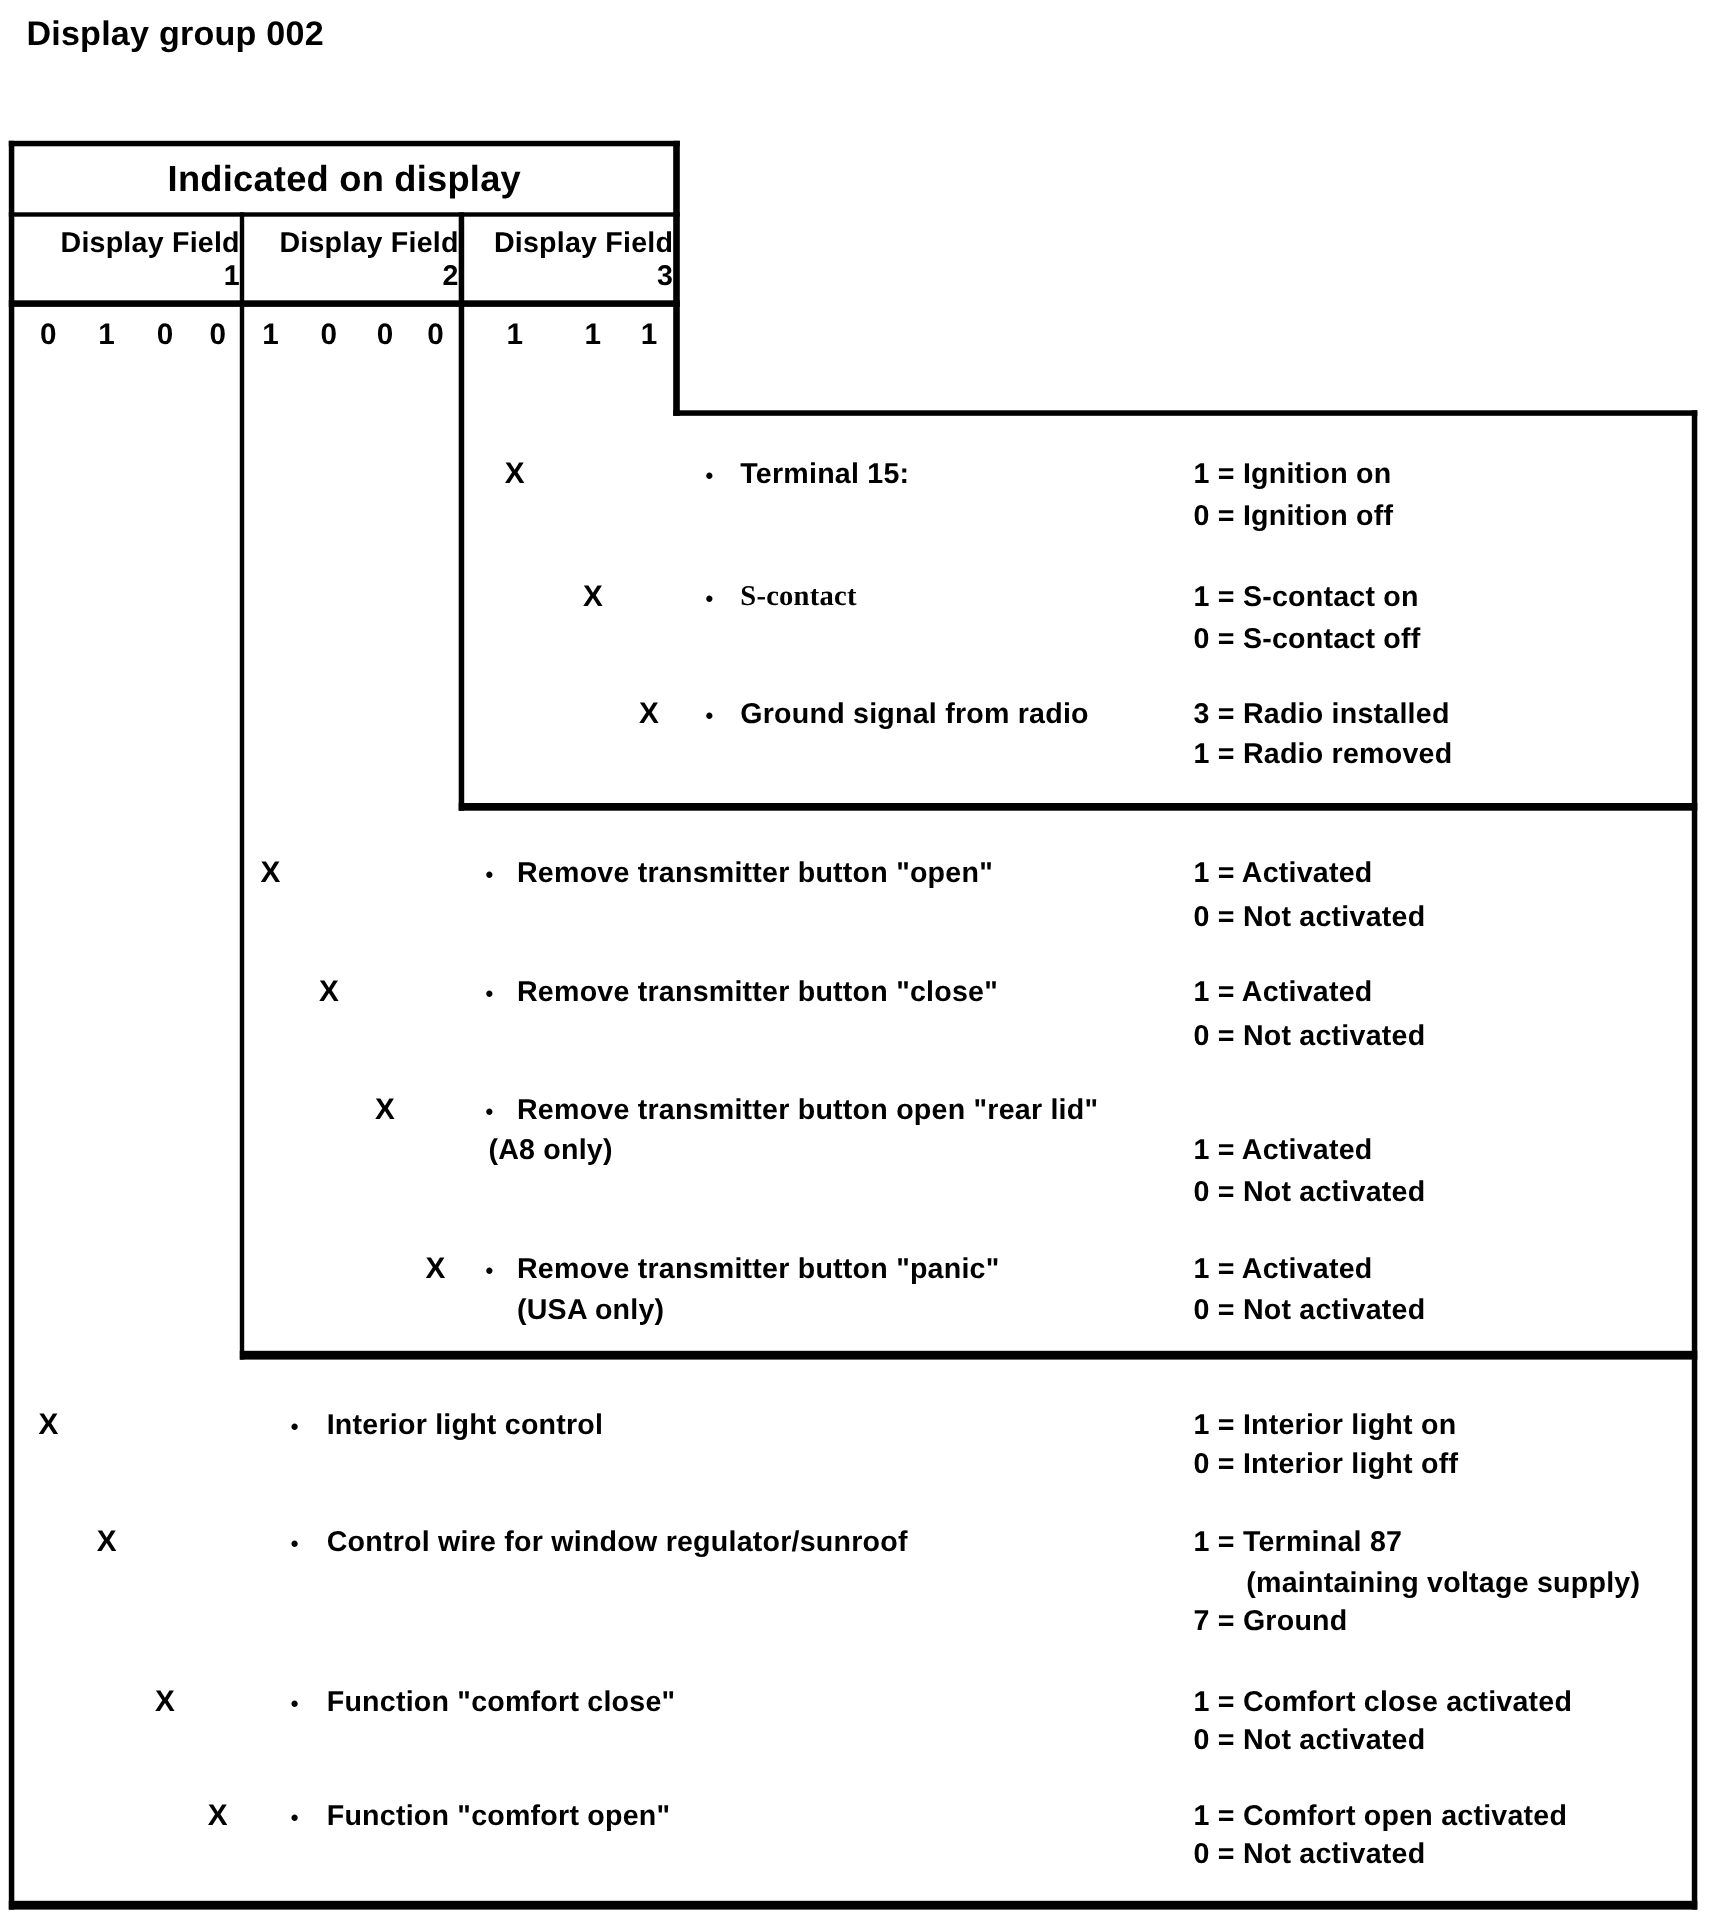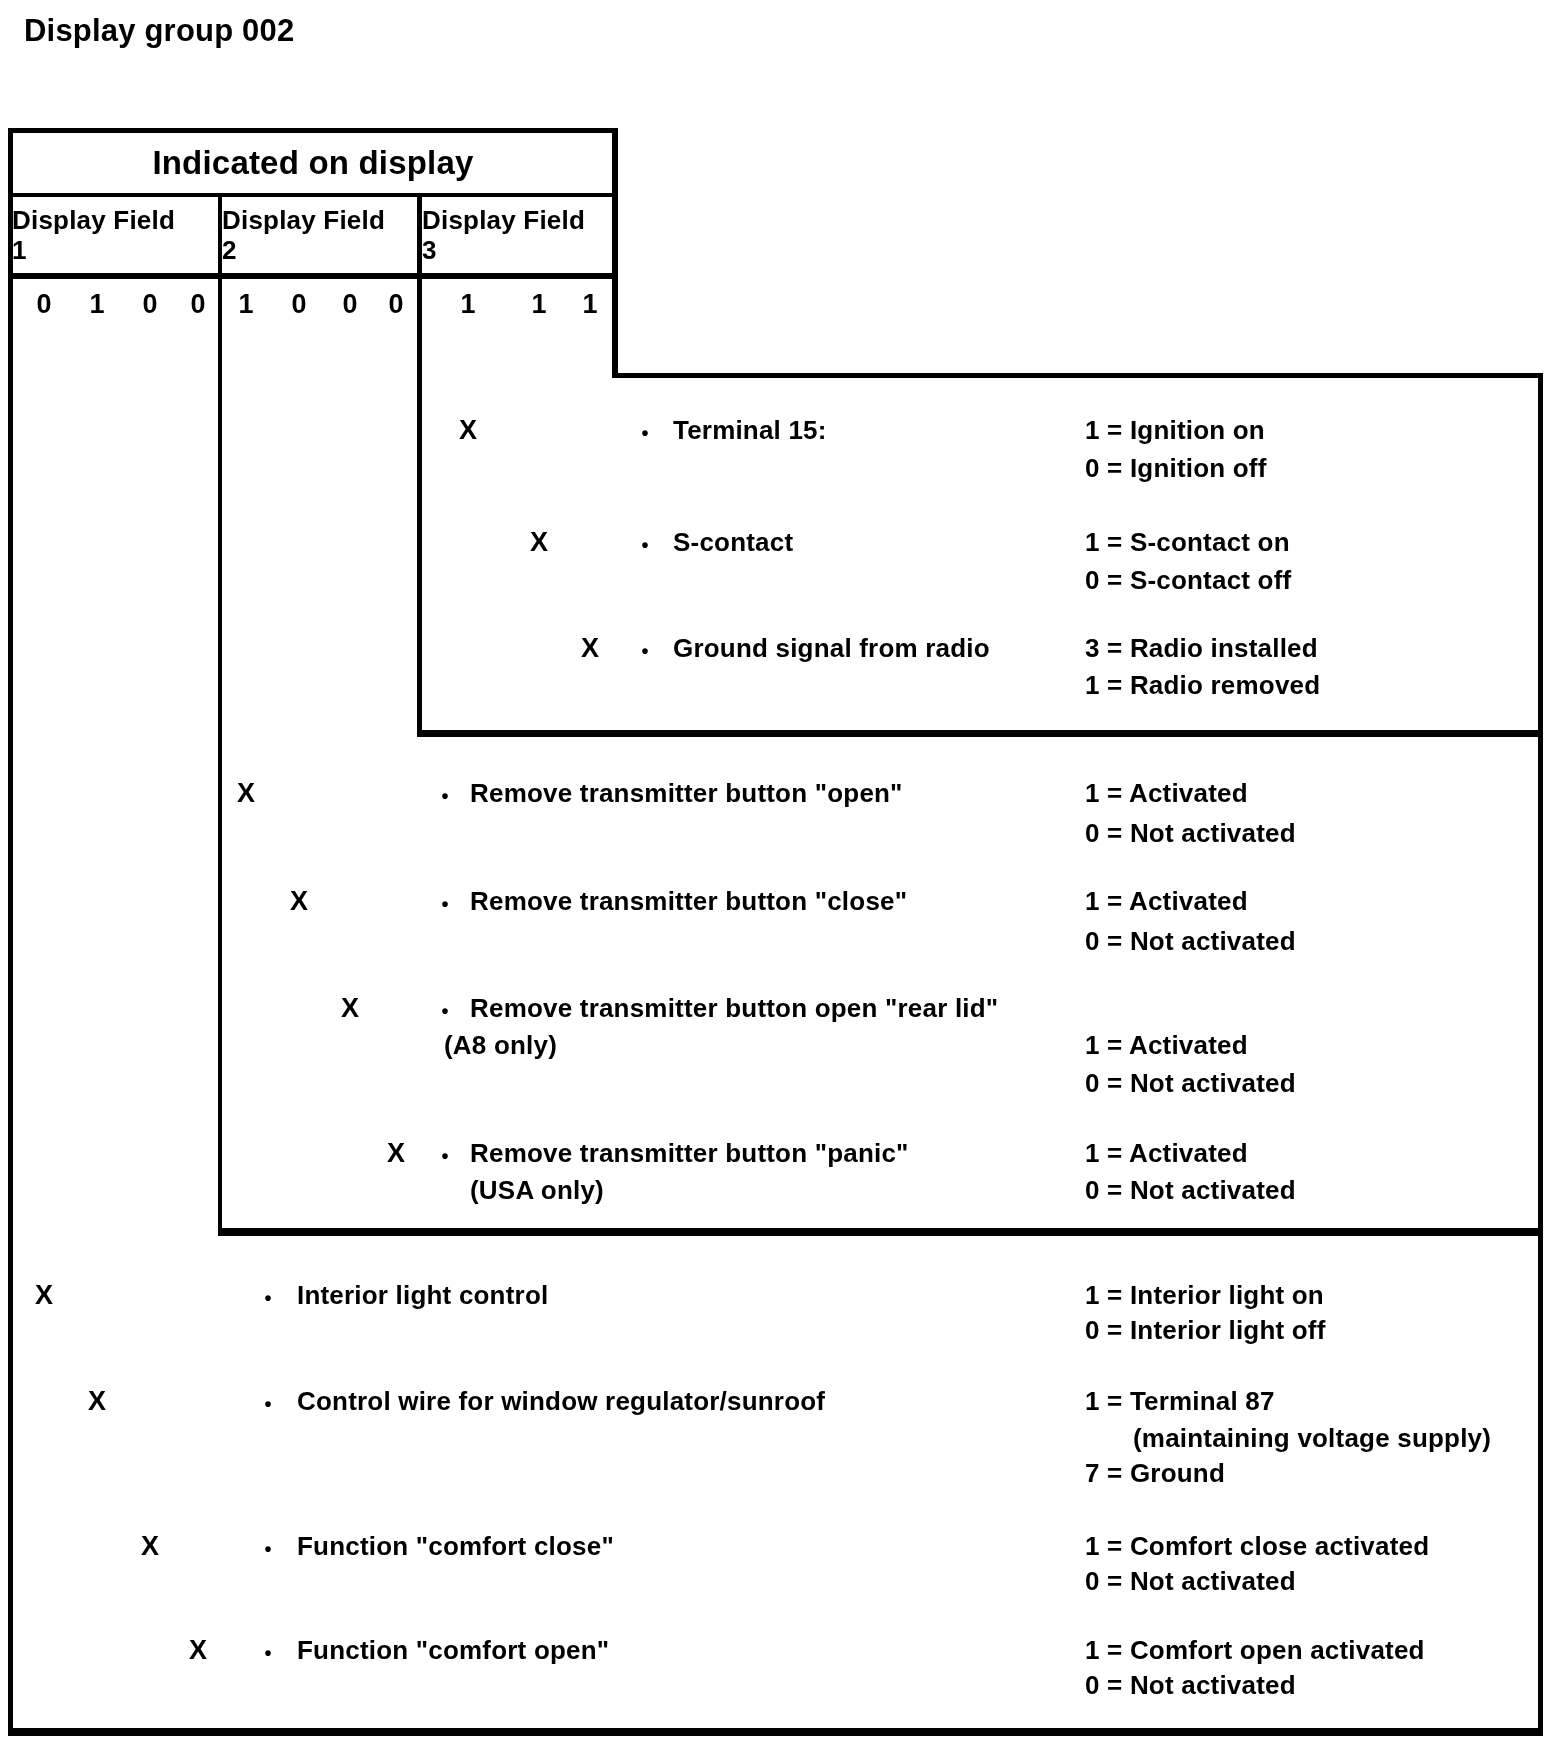--- a/index.html
+++ b/index.html
@@ -7,21 +7,21 @@
   #page {
     position:relative; width:1568px; height:1752px;
     background:var(--paper); color:var(--ink);
     font-family:"Liberation Sans", sans-serif; font-weight:bold;
     letter-spacing:0.2px; overflow:hidden;
   }
   .t  { position:absolute; white-space:nowrap; font-size:26px; line-height:28px; }
   .cx { transform:translateX(-50%); }
   .title { font-size:31px; line-height:42px; }
   .hdr { position:absolute; display:flex; align-items:center; justify-content:center; font-size:33px; }
-  .cell { position:absolute; display:flex; flex-direction:column; align-items:flex-start; justify-content:center; text-align:center; font-size:26px; line-height:30px; }
+  .cell { position:absolute; display:flex; flex-direction:column; align-items:flex-end; justify-content:center; text-align:center; font-size:26px; line-height:30px; }
   .digit { font-size:27px; }
   .xmark { font-size:27px; }
   .bullet { font-size:20px; }
   .hl, .vl { position:absolute; background:var(--ink); }
 </style>
 </head>
 <body>
 
 <div id="page">
 
@@ -72,21 +72,21 @@
   <span class="t digit cx" style="left:590px; top:290px;">1</span>
 
   <span class="t xmark cx" style="left:468px; top:416px;">X</span>
   <span class="t bullet cx" style="left:645px; top:419px;">•</span>
   <span class="t" style="left:673px; top:416px;text-align:right;">Terminal 15:</span>
   <span class="t" style="left:1085px; top:416px;">1 = Ignition on</span>
   <span class="t" style="left:1085px; top:454px;">0 = Ignition off</span>
 
   <span class="t xmark cx" style="left:539px; top:528px;">X</span>
   <span class="t bullet cx" style="left:645px; top:531px;">•</span>
-  <span class="t" style="left:673px; top:528px;">S-contact</span>
+  <span class="t" style="left:673px; top:528px;font-family:Liberation Serif, serif;">S-contact</span>
   <span class="t" style="left:1085px; top:528px;">1 = S-contact on</span>
   <span class="t" style="left:1085px; top:566px;">0 = S-contact off</span>
 
   <span class="t xmark cx" style="left:590px; top:634px;">X</span>
   <span class="t bullet cx" style="left:645px; top:637px;">•</span>
   <span class="t" style="left:673px; top:634px;">Ground signal from radio</span>
   <span class="t" style="left:1085px; top:634px;">3 = Radio installed</span>
   <span class="t" style="left:1085px; top:671px;">1 = Radio removed</span>
 
   <span class="t xmark cx" style="left:246px; top:779px;">X</span>

